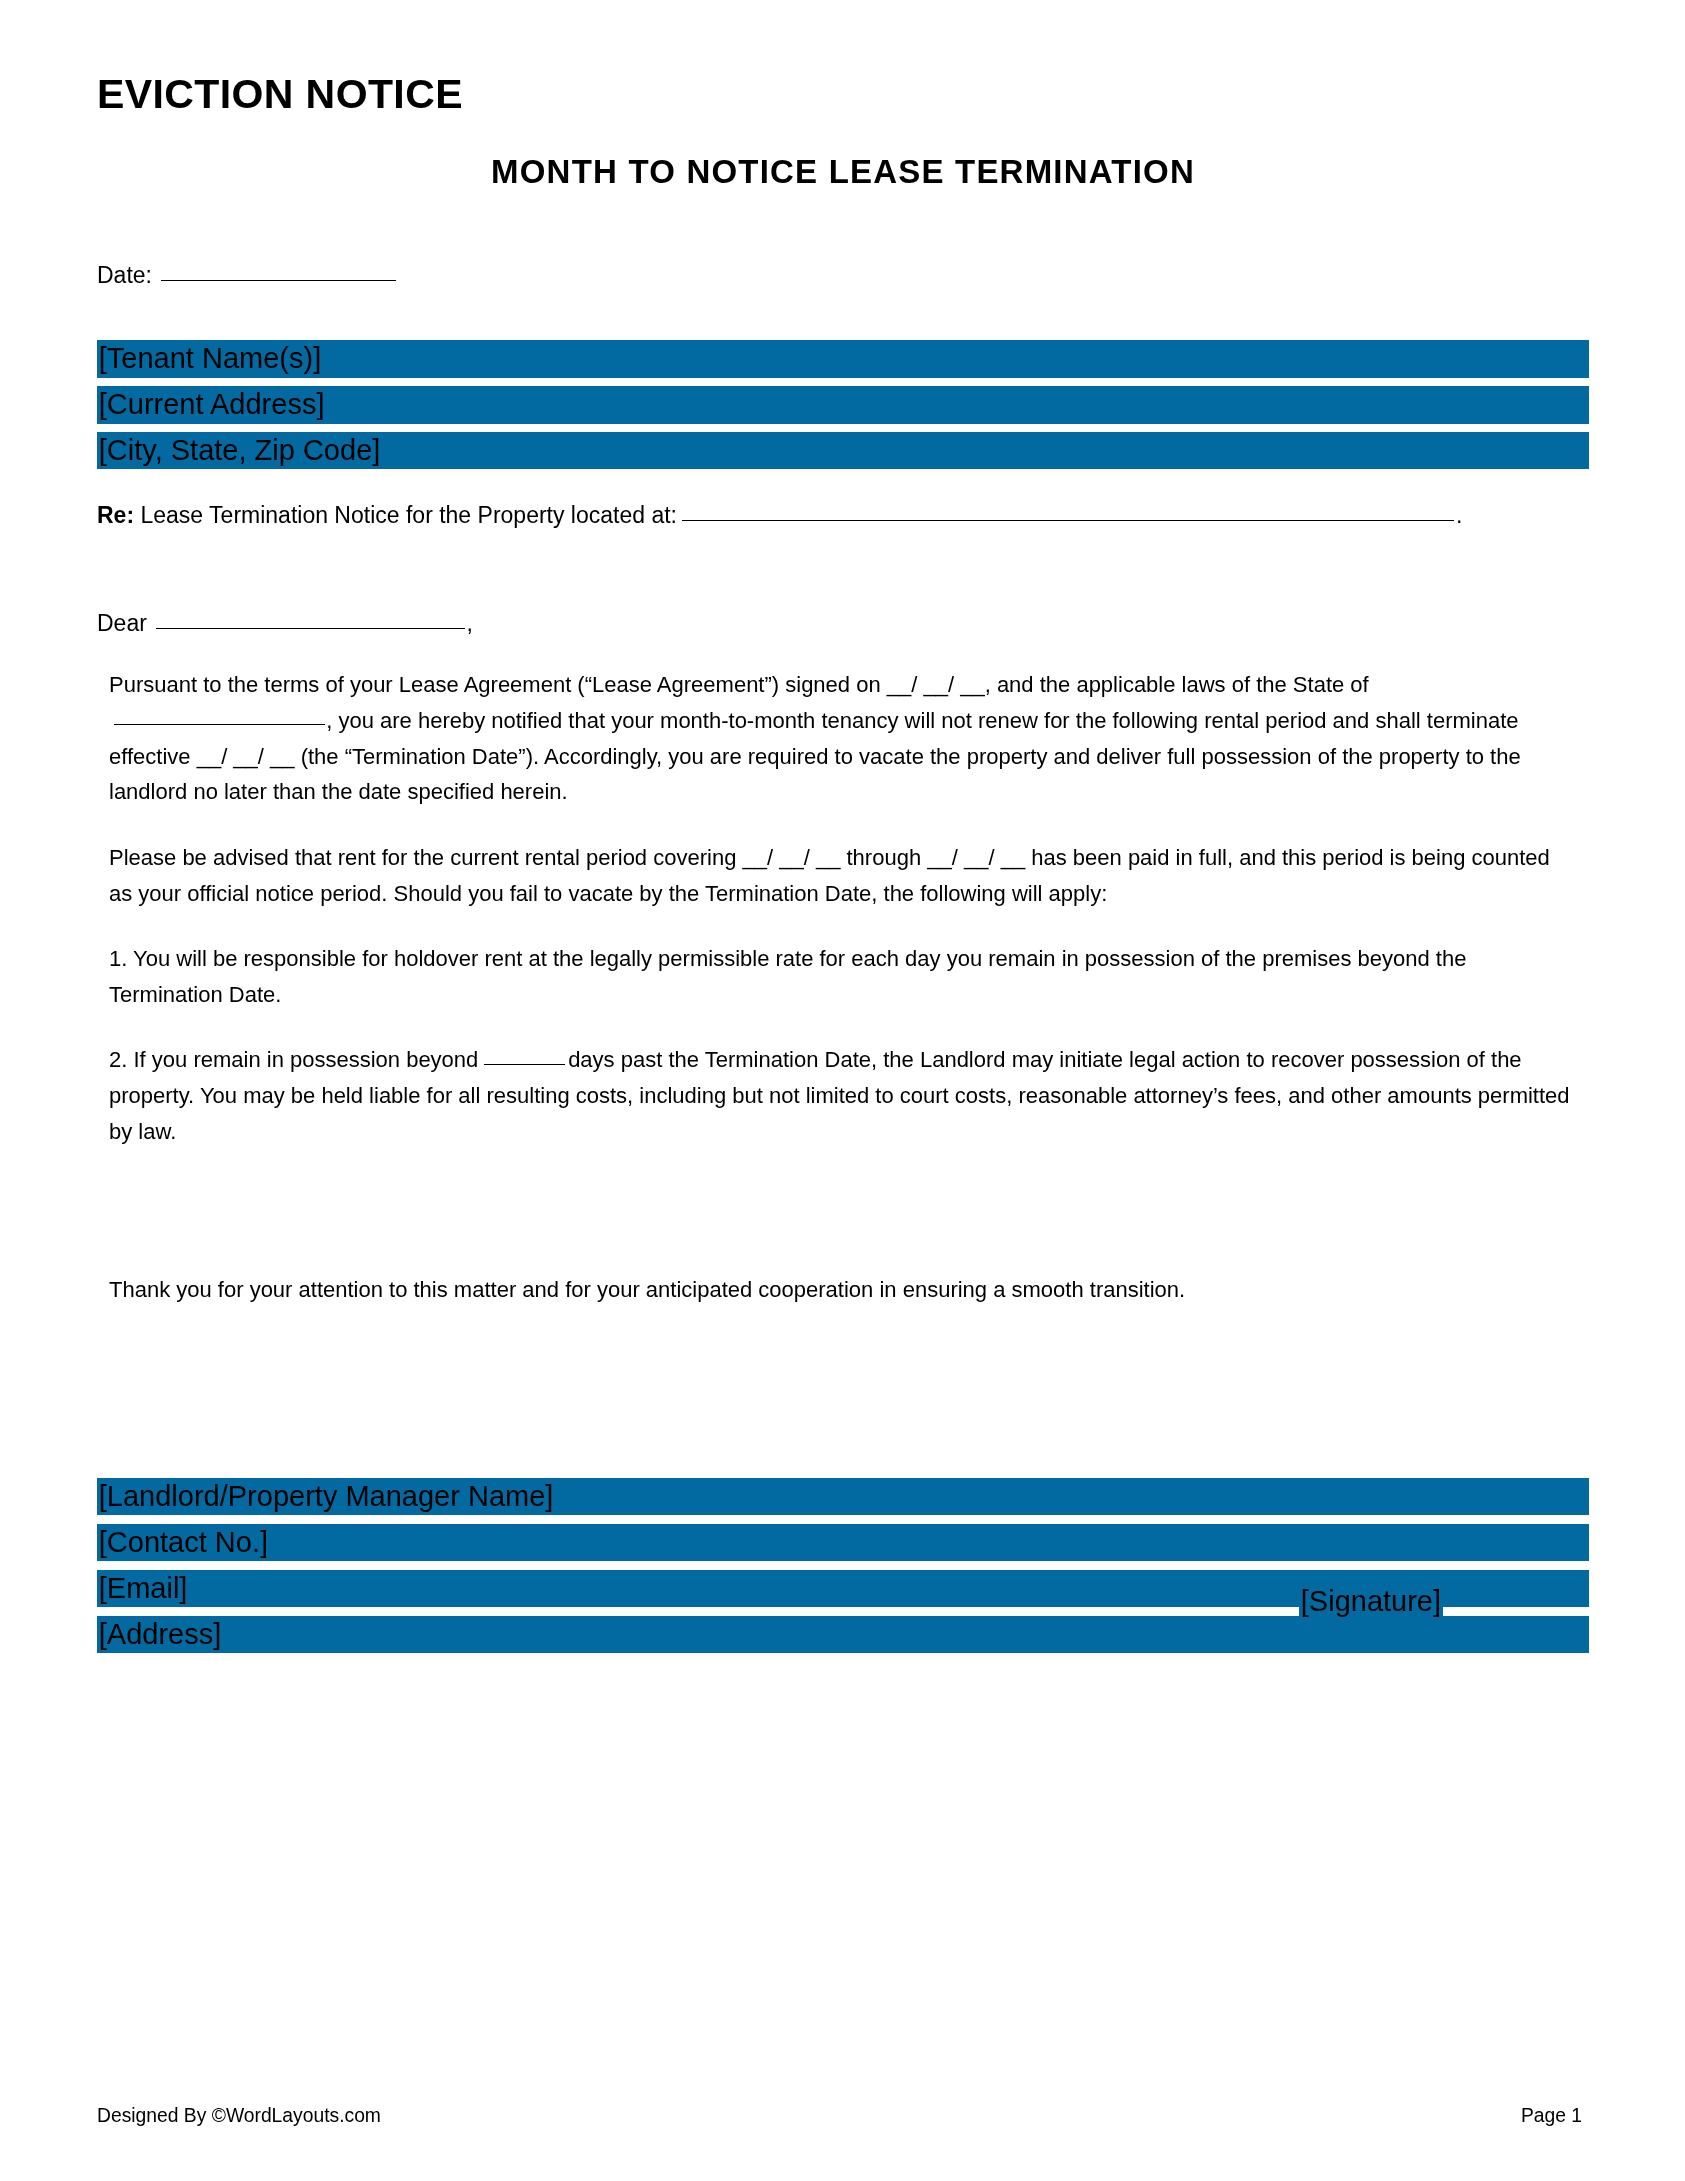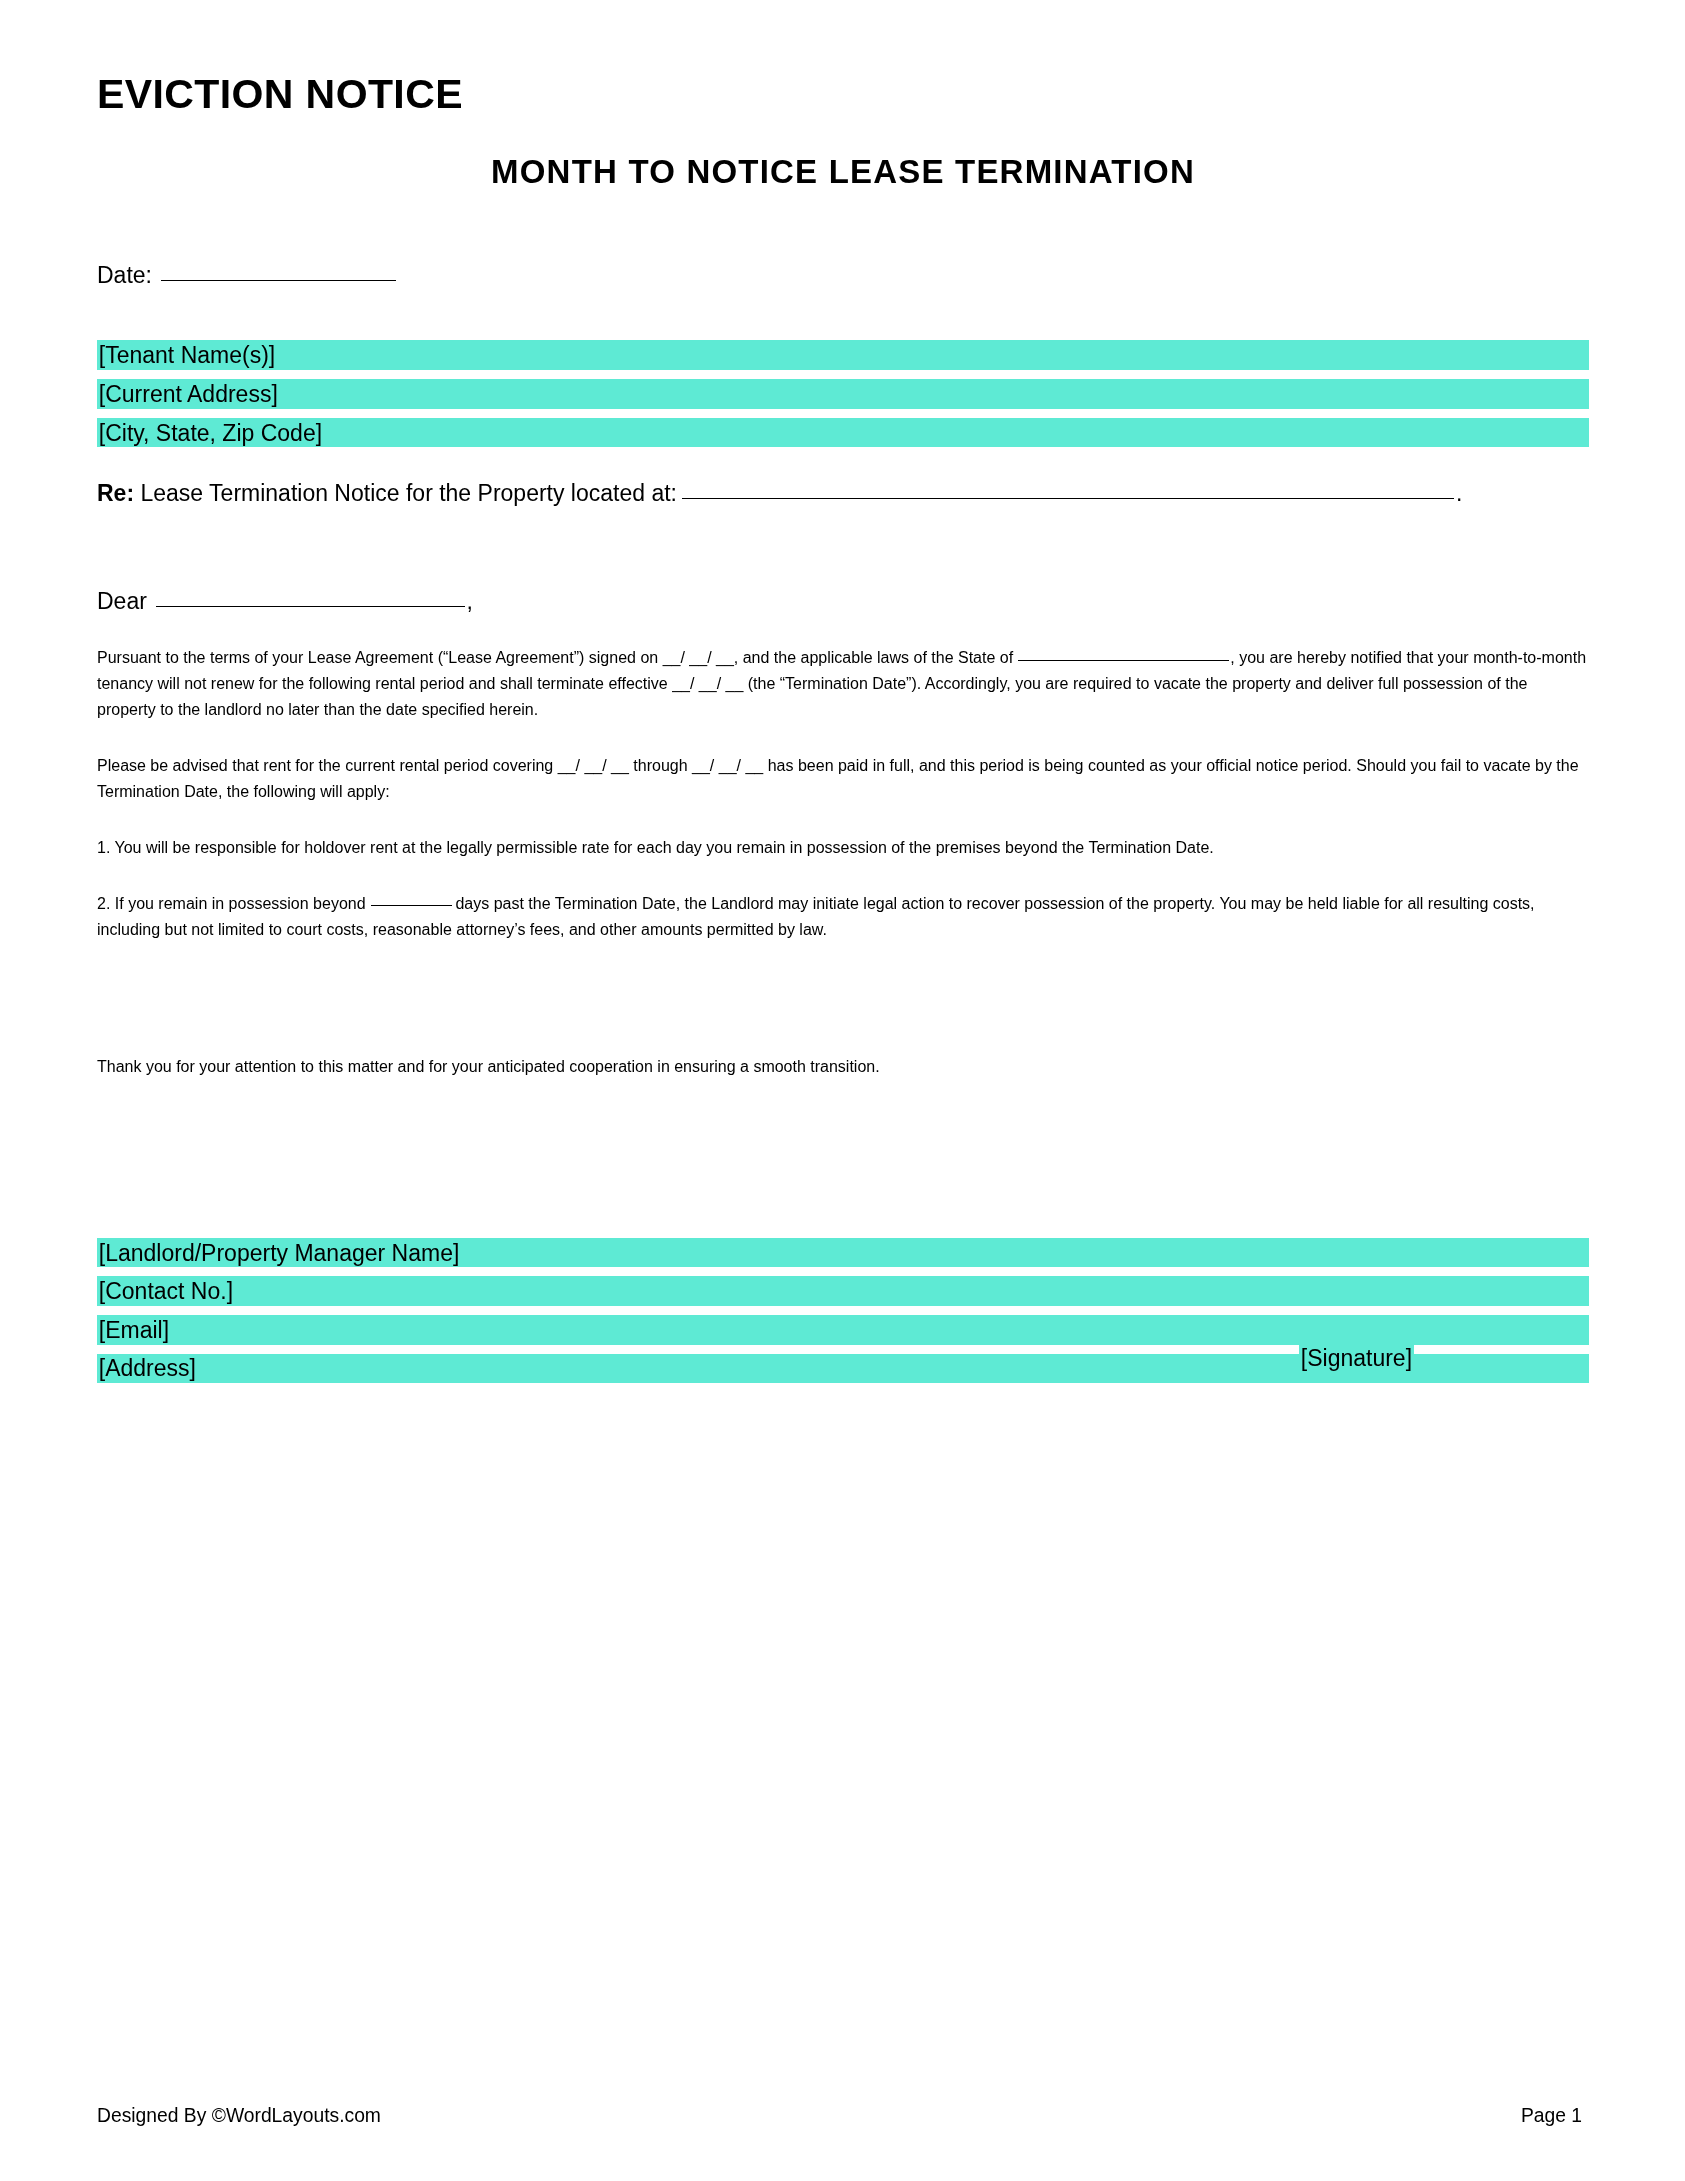--- a/index.html
+++ b/index.html
@@ -58,22 +58,22 @@
     position: relative;
     top: -2.6px;
   }
   .rule-date { width: 235px; margin-left: 8.8px; }
 
   
   .recipient { margin-top: 51px; }
   .recipient .fld { display: block; margin-bottom: 8.8px; }
 
   .fld {
-    background: #5eead4;
-    font-size: 23px;
+    background: #0369a1;
+    font-size: 29px;
     line-height: 1.22;
     display: inline-block;
     padding: 0.9px 1.8px;
   }
 
   
   .re-line {
     margin-top: 33px;
     font-size: 23px;
     white-space: nowrap;
@@ -83,23 +83,23 @@
 
   
   .dear {
     margin-top: 81px;
     font-size: 23px;
   }
   .rule-dear { width: 309px; margin-left: 8.8px; margin-right: 1.8px; }
 
   
   p.body {
-    font-size: 16px;
+    font-size: 22px;
     line-height: 1.62;
-    margin: 0;
+    margin: 12px;
     margin-top: 30px;
     text-align: left;
   }
   .rule-state { width: 211px; margin-left: 5.3px; margin-right: 0.9px; }
   .rule-days  { width: 81px;  margin-left: 5.3px; margin-right: 3.5px; }
   .blank-d { letter-spacing: 0px; }
 
   .gap-lg { height: 81px; }
   .gap-xl { height: 158px; }
 

